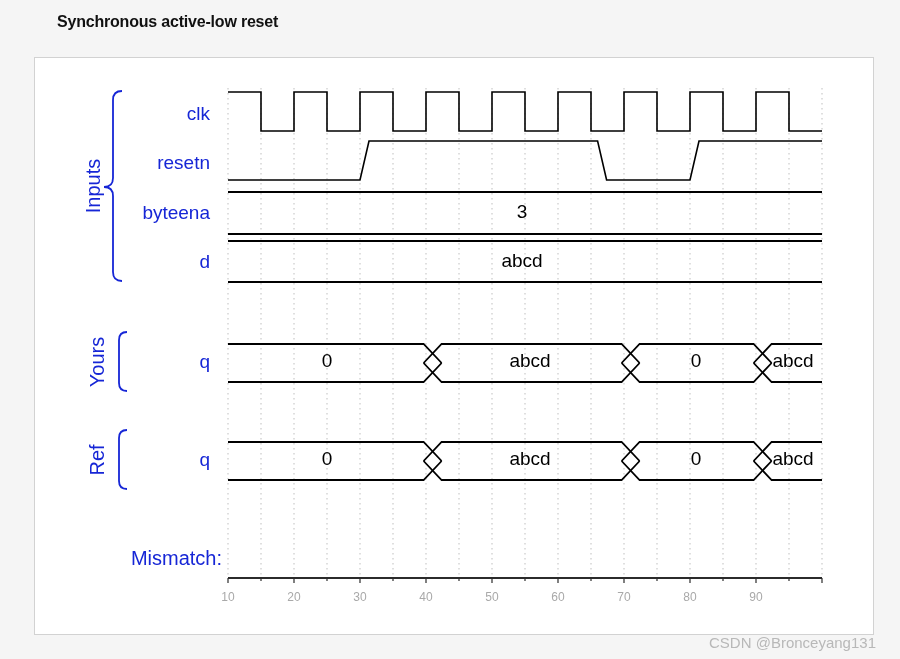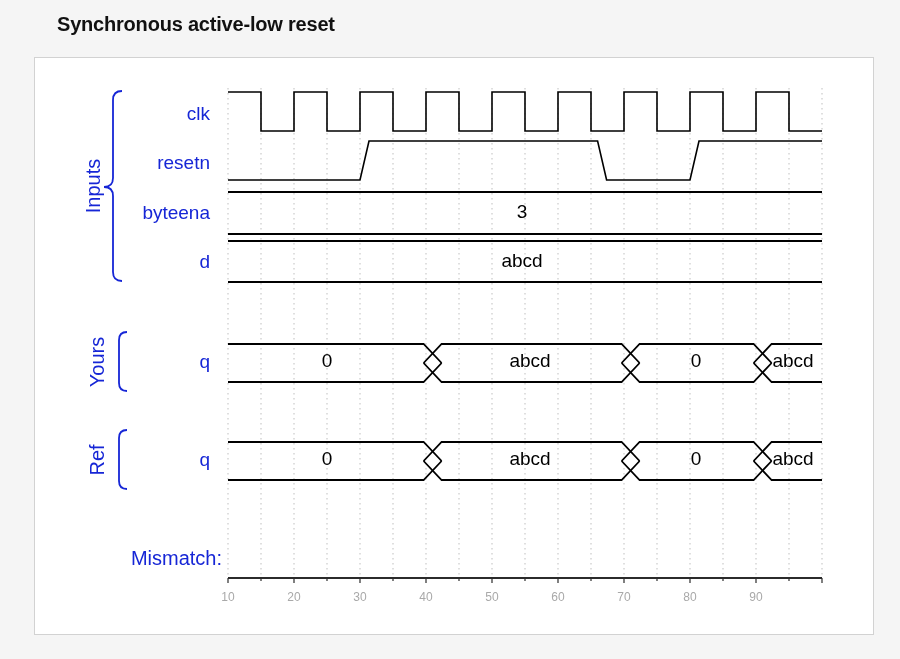--- a/index.html
+++ b/index.html
@@ -17,21 +17,21 @@
     width: 900px;
     height: 659px;
     background: #f5f5f5;
   }
 
   
   #title {
     position: absolute;
     left: 57px;
     top: 13px;
-    font-size: 20px;
+    font-size: 16px;
     font-weight: bold;
     color: #111111;
     letter-spacing: -0.2px;
     white-space: nowrap;
   }
 
   
   #panel {
     position: absolute;
     left: 34px;
@@ -231,13 +231,14 @@
         <text class="tick-text" x="360" y="601">30</text>
         <text class="tick-text" x="426" y="601">40</text>
         <text class="tick-text" x="492" y="601">50</text>
         <text class="tick-text" x="558" y="601">60</text>
         <text class="tick-text" x="624" y="601">70</text>
         <text class="tick-text" x="690" y="601">80</text>
         <text class="tick-text" x="756" y="601">90</text>
       </g>
   </svg>
 
+  <div id="watermark">CSDN @Bronceyang131</div>
 </div>
 
 </body></html>

